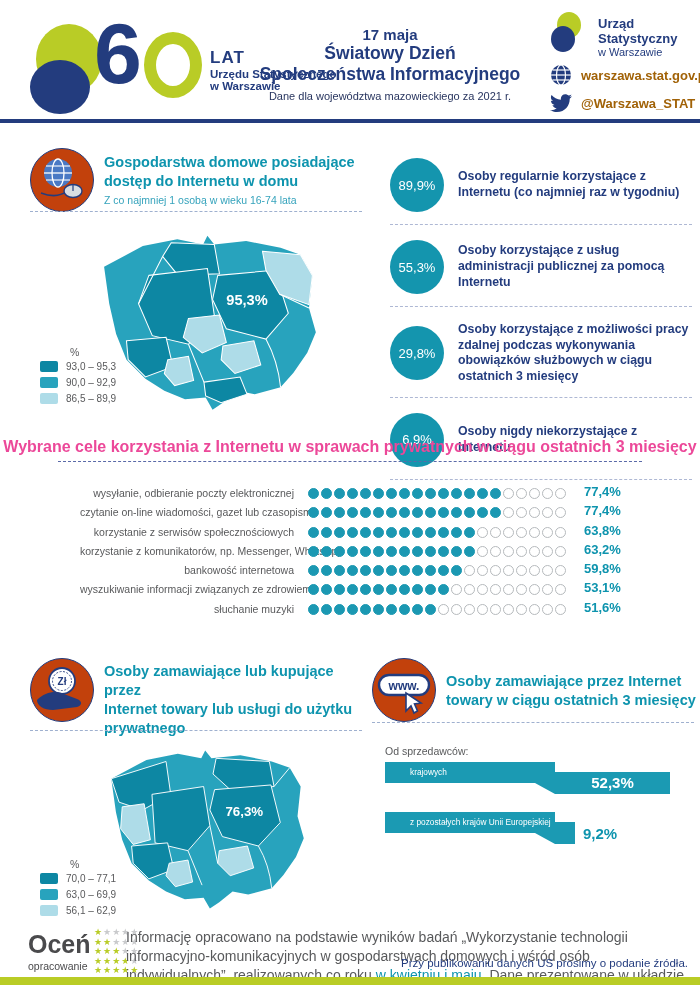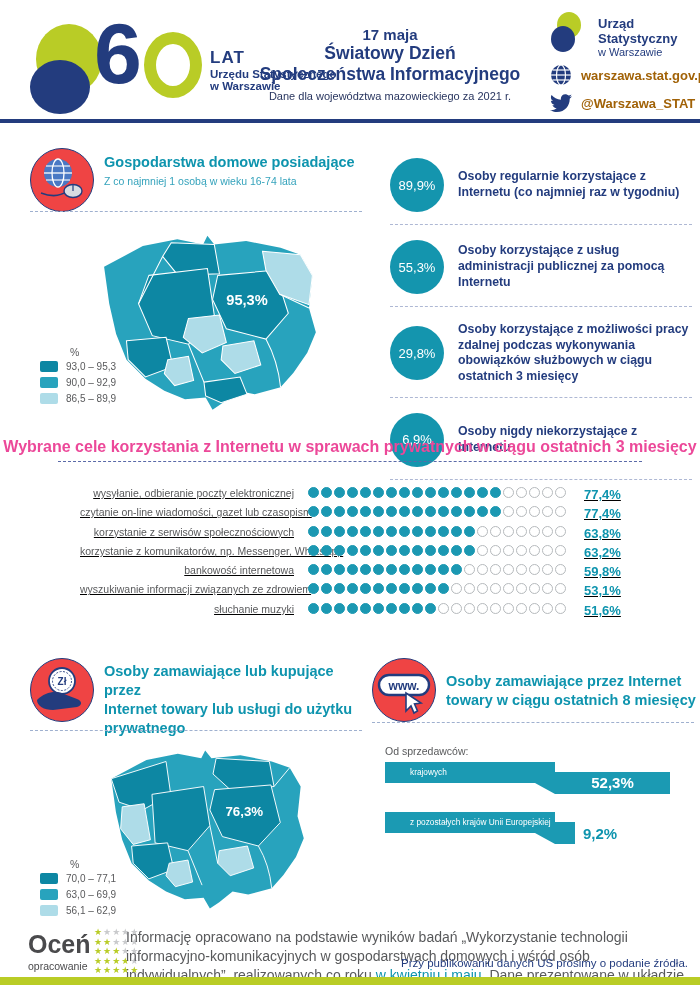--- a/index.html
+++ b/index.html
@@ -25,21 +25,21 @@
   .org-e1 { left:8px; top:0; width:24px; height:26px; border-radius:50%; background:#B9CC26; }
   .org-e2 { left:2px; top:14px; width:24px; height:26px; border-radius:50%; background:#233C7E; }
   .orgname { left:598px; top:16px; color:#233C7E; }
   .orgname .n1 { font-size:13px; font-weight:700; }
   .orgname .n2 { font-size:11px; }
   .site-row { left:550px; top:64px; display:flex; align-items:center; gap:9px; }
   .tw-row { left:550px; top:92px; display:flex; align-items:center; gap:9px; }
   .site-row span, .tw-row span { color:#a16207; font-size:13px; font-weight:700; }
 
   
-  .icon-circle { width:64px; height:64px; border-radius:50%; border:1.6px solid #233C7E; background:#ef4444; }
+  .icon-circle { width:64px; height:64px; border-radius:50%; border:1.6px solid #233C7E; background:#c2410c; }
   .sec-title { color:#0E94AE; font-weight:700; font-size:14.5px; line-height:1.3; }
   .sec-sub { color:#35A3BC; font-size:10.5px; margin-top:3px; }
   .dashline { border-bottom:1.6px dashed #9FB0CF; }
 
   
   #stats-col { left:390px; top:152px; width:302px; }
   .stat-row { position:relative; display:flex; align-items:center; gap:14px; padding:6px 0 12px 0; border-bottom:1.4px dashed #AEB8D4; margin-bottom:9px; }
   .stat-circle { flex:0 0 54px; width:54px; height:54px; border-radius:50%; background:#1495AE; color:#fff; font-weight:400; font-size:13px; display:flex; align-items:center; justify-content:center; }
   .stat-label { color:#233C7E; font-weight:700; font-size:12.3px; line-height:1.28; }
 
@@ -53,21 +53,21 @@
   .legend .lg-unit { font-size:10.5px; color:#58595B; margin-left:30px; margin-bottom:3px; }
   .lg-row { display:flex; align-items:center; gap:8px; margin-bottom:5px; }
   .lg-sw { width:18px; height:11px; border-radius:2px; }
   .lg-sw.dark { background:#0D87A3; } .lg-sw.mid { background:#28A3BD; } .lg-sw.light { background:#AEDCE8; }
   .lg-txt { font-size:10px; color:#58595B; }
 
   
   #purposes-title { left:0; top:438px; width:700px; text-align:center; color:#ec4899; font-weight:700; font-size:16px; }
   #purposes-line { left:58px; top:461px; width:584px; border-bottom:1.6px dashed #5A6AA8; }
   #purpose-rows { left:80px; top:487px; width:560px; }
-  .prow { display:flex; align-items:flex-start; height:12px; margin-bottom:7.3px;text-decoration:underline; }
+  .prow { display:flex; align-items:flex-end; height:12px; margin-bottom:7.3px; }
   .plab { width:228px; text-align:right; font-size:10.5px; color:#58595B; padding-right:14px; white-space:nowrap; }
   .pdots { display:flex; gap:2px; width:262px; }
   .dot { width:11px; height:11px; border-radius:50%; background:#fff; border:1.6px solid #B6BABD; }
   .dot.f { background:#1B98B2; border-color:#1B98B2; }
   .pval { color:#0E94AE; font-weight:700; font-size:13px; margin-left:14px; }
 
   
   #sellers-intro { left:385px; top:745px; font-size:10.5px; color:#58595B; }
   #funnel { left:385px; top:762px; width:308px; }
   .frow { position:relative; height:50px; }
@@ -148,20 +148,21 @@
     <line x1="15" y1="17" x2="39" y2="17" stroke="#fff" stroke-width="1.1"></line>
     <line x1="15" y1="31" x2="39" y2="31" stroke="#fff" stroke-width="1.1"></line>
     <path d="M36 42 q-10 8 -26 2" fill="none" stroke="#233C7E" stroke-width="1.6"></path>
     <ellipse cx="42" cy="42" rx="9" ry="6.5" fill="#D8DDE2" stroke="#233C7E" stroke-width="1.4"></ellipse>
     <line x1="42" y1="36" x2="42" y2="42" stroke="#233C7E" stroke-width="1.2"></line>
   </svg>
 </div>
 <div class="abs" style="left:104px; top:153px; width:268px;">
   <div class="sec-title">
     <div>Gospodarstwa domowe posiadające</div>
+    <div>dostęp do Internetu w domu</div>
   </div>
   <div class="sec-sub">Z co najmniej 1 osobą w wieku 16-74 lata</div>
 </div>
 <div class="abs dashline" style="left:30px; top:211px; width:332px;"></div>
 
 <svg class="abs" style="left:78px; top:222px;" width="276" height="198" viewBox="0 0 320 230">
   <path class="mp-base" d="M30,52 L75,28 L115,20 L145,26 L150,16 L158,26 L195,22 L235,30 L258,38 L272,62 L268,100 L276,128 L266,152 L250,175 L235,192 L205,200 L185,196 L168,210 L156,218 L148,204 L124,206 L100,196 L78,182 L56,160 L44,130 L36,95 Z"></path>
   <polygon class="mp-d" points="108,24 158,26 164,60 116,62 98,40"></polygon>
   <polygon class="mp-d" points="82,62 150,54 158,108 128,142 86,132 70,95"></polygon>
   <polygon class="mp-d" points="162,62 228,56 244,106 218,136 172,124 156,90"></polygon>
@@ -451,21 +452,21 @@
 <div class="abs icon-circle" style="left:372px; top:658px;">
   <svg width="61" height="61" viewBox="0 0 61 61">
     <rect x="6" y="16" width="50" height="20" rx="10" fill="#fff" stroke="#233C7E" stroke-width="2.4"></rect>
     <text x="31" y="31" text-anchor="middle" font-size="12" font-weight="700" fill="#233C7E">www.</text>
     <polygon points="33,34 33,52 38,47 41,54 44.5,52 41.5,45 48,44" fill="#fff" stroke="#233C7E" stroke-width="1.6"></polygon>
   </svg>
 </div>
 <div class="abs" style="left:446px; top:672px; width:250px;">
   <div class="sec-title">
     <div>Osoby zamawiające przez Internet</div>
-    <div>towary w ciągu ostatnich 8 miesięcy</div>
+    <div>towary w ciągu ostatnich 3 miesięcy</div>
   </div>
 </div>
 <div class="abs dashline" style="left:372px; top:722px; width:322px;"></div>
 
 <div class="abs" id="sellers-intro">Od sprzedawców:</div>
 <div class="abs" id="funnel">
     <div class="frow">
       <div class="fl-label">krajowych</div>
       <div class="fl-notch"></div>
       <div class="fl-bar" style="width: 115px;"></div>

